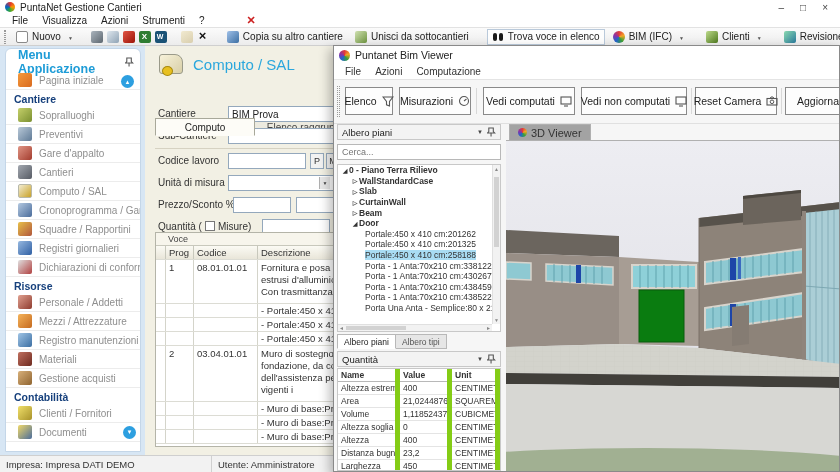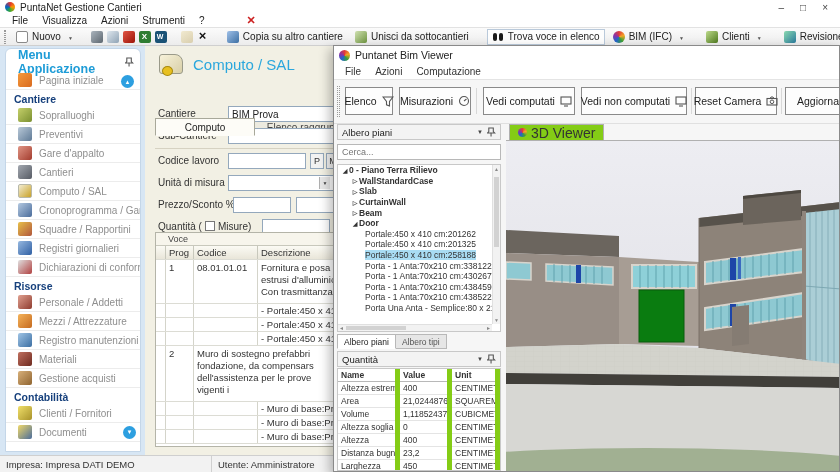--- a/index.html
+++ b/index.html
@@ -134,21 +134,21 @@
   .ptabs { position:absolute; left:0; top:210px; display:flex; font-size:8.5px; }
   .ptab { height:15px; display:flex; align-items:center; justify-content:center; border:1px solid #b8b8b8; padding:0 6px; }
   .ptab.active { background:#fff; border-bottom:1px solid #fff; color:#222; }
   .ptab.inactive { background:#e6e6e6; color:#555; border-left:none; }
   .qtable { position:absolute; left:0; top:244px; width:164px; bottom:0; background:#fff; border:1px solid #c8c8c8; font-size:8.5px; overflow:hidden; }
   .qrow { display:flex; height:13px; border-bottom:1px solid #e4e4e4; align-items:center; }
   .qrow.qhead { font-weight:bold; border-bottom:1px solid #b8b8b8; }
   .qcell { overflow:hidden; white-space:nowrap; padding:4px 3px; border-right:5px solid #84cc16; }
   .q-name { width:62px; flex:none; } .q-val { width:52px; flex:none; } .q-unit { flex:1; }
 
-  .viewer-tab { position:absolute; left:175px; top:78px; height:16px; background:#84cc16; border:1px solid #b0b0b0; border-bottom:none; display:flex; align-items:center; gap:4px; padding:0 8px; font-size:14px; }
+  .viewer-tab { position:absolute; left:175px; top:78px; height:16px; background:#a3a3a3; border:1px solid #b0b0b0; border-bottom:none; display:flex; align-items:center; gap:4px; padding:0 8px; font-size:11px; }
   .viewer-tab .bim-wheel { width:9px; height:9px; }
   .canvas3d { position:absolute; left:172px; top:94px; right:0; bottom:0; border-top:1px solid #b0b0b0; background:#e9e9ee; }
 </style>
 </head>
 <body>
 
 <div class="abs titlebar" data-name="app-titlebar">
   <span class="app-logo" data-name="app-logo-icon"></span>
   <span class="title-text" data-name="window-title">PuntaNet Gestione Cantieri</span>
   <span class="win-controls">
@@ -298,20 +298,21 @@
     </div>
     <div class="crow sub-row" data-name="table-subrow">
       <div class="ccell c-sel"></div>
         <div class="ccell c-prog"></div>
         <div class="ccell c-cod"></div>
       <div class="ccell c-desc" data-name="measure-line">- Portale:450 x 410 cm:258188</div>
     </div>
     <div class="crow main-row" style="height:56px;" data-name="table-row">
       <div class="ccell c-sel"></div>
       <div class="ccell c-prog" data-name="cell-prog">2</div>
+      <div class="ccell c-cod" data-name="cell-codice">03.04.01.01</div>
       <div class="ccell c-desc" style="line-height:12px;" data-name="cell-descrizione">Muro di sostegno prefabbri
 fondazione, da compensars
 dell'assistenza per le prove
 vigenti i</div>
     </div>
     <div class="crow sub-row" data-name="table-subrow">
       <div class="ccell c-sel"></div>
         <div class="ccell c-prog"></div>
         <div class="ccell c-cod"></div>
       <div class="ccell c-desc" data-name="measure-line">- Muro di base:Prefabbricato</div>

